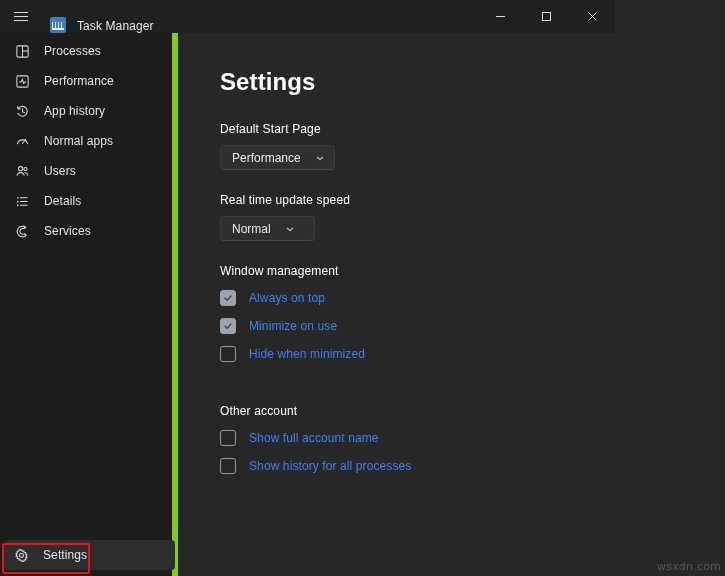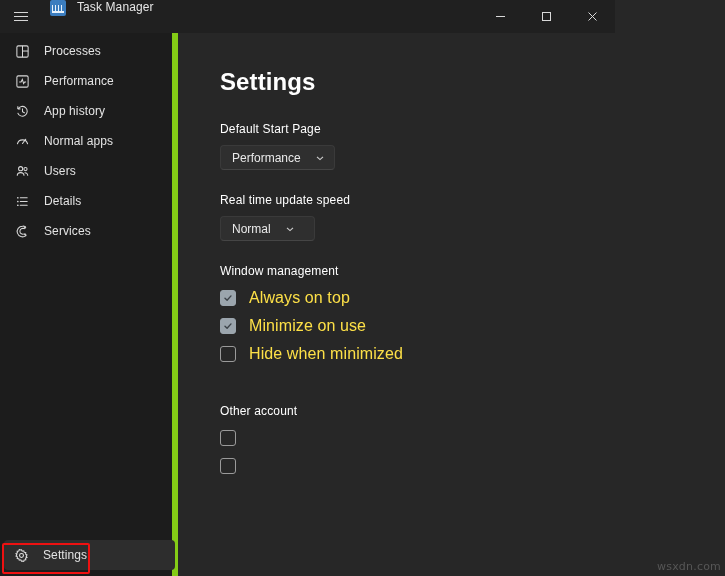--- a/index.html
+++ b/index.html
@@ -13,21 +13,21 @@
     position: relative;
     width: 725px; height: 576px;
     background: #272727;
   }
 
   
   .titlebar {
     position: absolute; top: 0; left: 0;
     width: 615px; height: 33px;
     background: #202020;
-    display: flex; align-items: flex-start;
+    display: flex; align-items: flex-end;
   }
   .hamburger {
     width: 34px; height: 33px;
     display: flex; flex-direction: column;
     align-items: center; justify-content: center;
     gap: 3px; margin-left: 4px;
     cursor: pointer;
   }
   .hamburger span {
     display: block; width: 14px; height: 1px; background: #d6d6d6;
@@ -154,21 +154,21 @@
     background: transparent;
     display: flex; align-items: center; justify-content: center;
   }
   .cbox.on {
     background: #9ba5ad;
     border-color: #9ba5ad;
   }
   .cbox.on svg { display: block; }
   .cbox svg { display: none; }
   .check-label {
-    margin-left: 13px; font-size: 16px; color: #fde047;
+    margin-left: 13px; font-size: 12px; color: #3b82f6;
     letter-spacing: .1px;
   }
 
   .watermark {
     position: absolute; right: 4px; bottom: 3px;
     font-size: 11px; color: #565656;
     letter-spacing: .2px;
     font-family: "DejaVu Sans", sans-serif;
   }
 </style>
@@ -360,24 +360,26 @@
       </div>
     </div>
 
     <div class="sec">
       <div class="sec-head">Other account</div>
 
       <div class="check-row">
         <span class="cbox">
           
         </span>
+        <span class="check-label">Show full account name</span>
       </div>
 
       <div class="check-row">
         <span class="cbox">
           
         </span>
+        <span class="check-label">Show history for all processes</span>
       </div>
     </div>
   </div>
 
   <div class="watermark">wsxdn.com</div>
 </div>
 
 </body></html>

